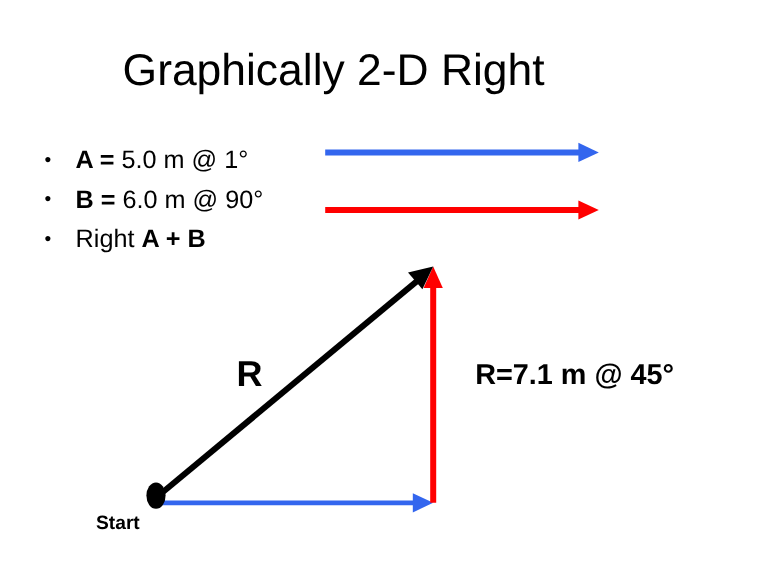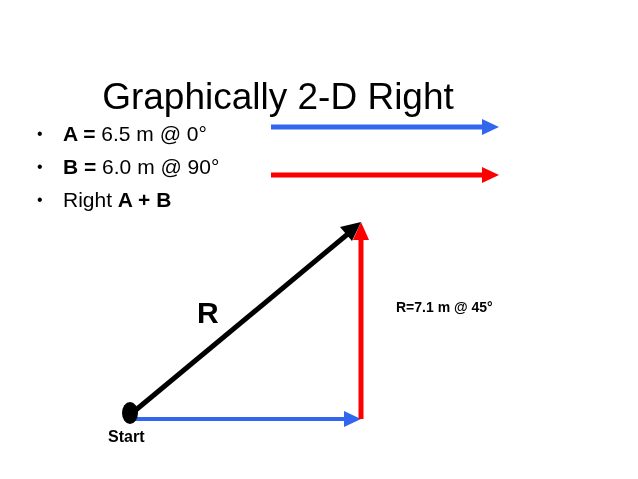--- a/index.html
+++ b/index.html
@@ -1,36 +1,36 @@
 <!DOCTYPE html>
 <html><head>
   <meta charset="utf-8">
   <style>
     html, body { margin: 0; padding: 0; background: #ffffff; }
     body { width: 638px; height: 479px; position: relative; overflow: hidden; font-family: "Liberation Sans", sans-serif; color: #000; }
-    .title { position: absolute; left: 0; width: 556px; top: 38px; text-align: center; font-size: 37px; font-weight: normal; margin-top: 38px; }
+    .title { position: absolute; left: 0; width: 556px; top: 38px; text-align: center; font-size: 37px; font-weight: normal; }
     .bullets { position: absolute; left: 37px; top: 117px; margin: 0; padding: 0; list-style: none; }
     .bullets li { font-size: 21px; height: 33px; line-height: 33px; position: relative; padding-left: 26px; white-space: nowrap; }
     .bullets li .dot { position: absolute; left: 0; top: 0; font-size: 16px; }
     .b { font-weight: bold; }
     svg.diagram { position: absolute; left: 0; top: 0; }
     .lbl { position: absolute; font-weight: bold; white-space: nowrap; }
     .lbl-r { left: 197px; top: 296px; font-size: 30px; }
-    .lbl-result { left: 396px; top: 299px; font-size: 14px; }
-    .lbl-start { left: 80px; top: 428px; font-size: 16px; margin-left: 28px; }
+    .lbl-result { left: 396px; top: 299px; font-size: 24px; }
+    .lbl-start { left: 80px; top: 428px; font-size: 16px; }
   </style>
 </head>
 <body>
 
 <div class="title">Graphically 2-D Right</div>
 
 <ul class="bullets">
   <li>
     <span class="dot">•</span>
-    <span class="b">A =</span><span> 6.5 m @ 0°</span>
+    <span class="b">A =</span><span> 5.0 m @ 1°</span>
   </li>
   <li>
     <span class="dot">•</span>
     <span class="b">B =</span><span> 6.0 m @ 90°</span>
   </li>
   <li>
     <span class="dot">•</span>
     <span>Right </span><span class="b">A + B</span>
   </li>
 </ul>

